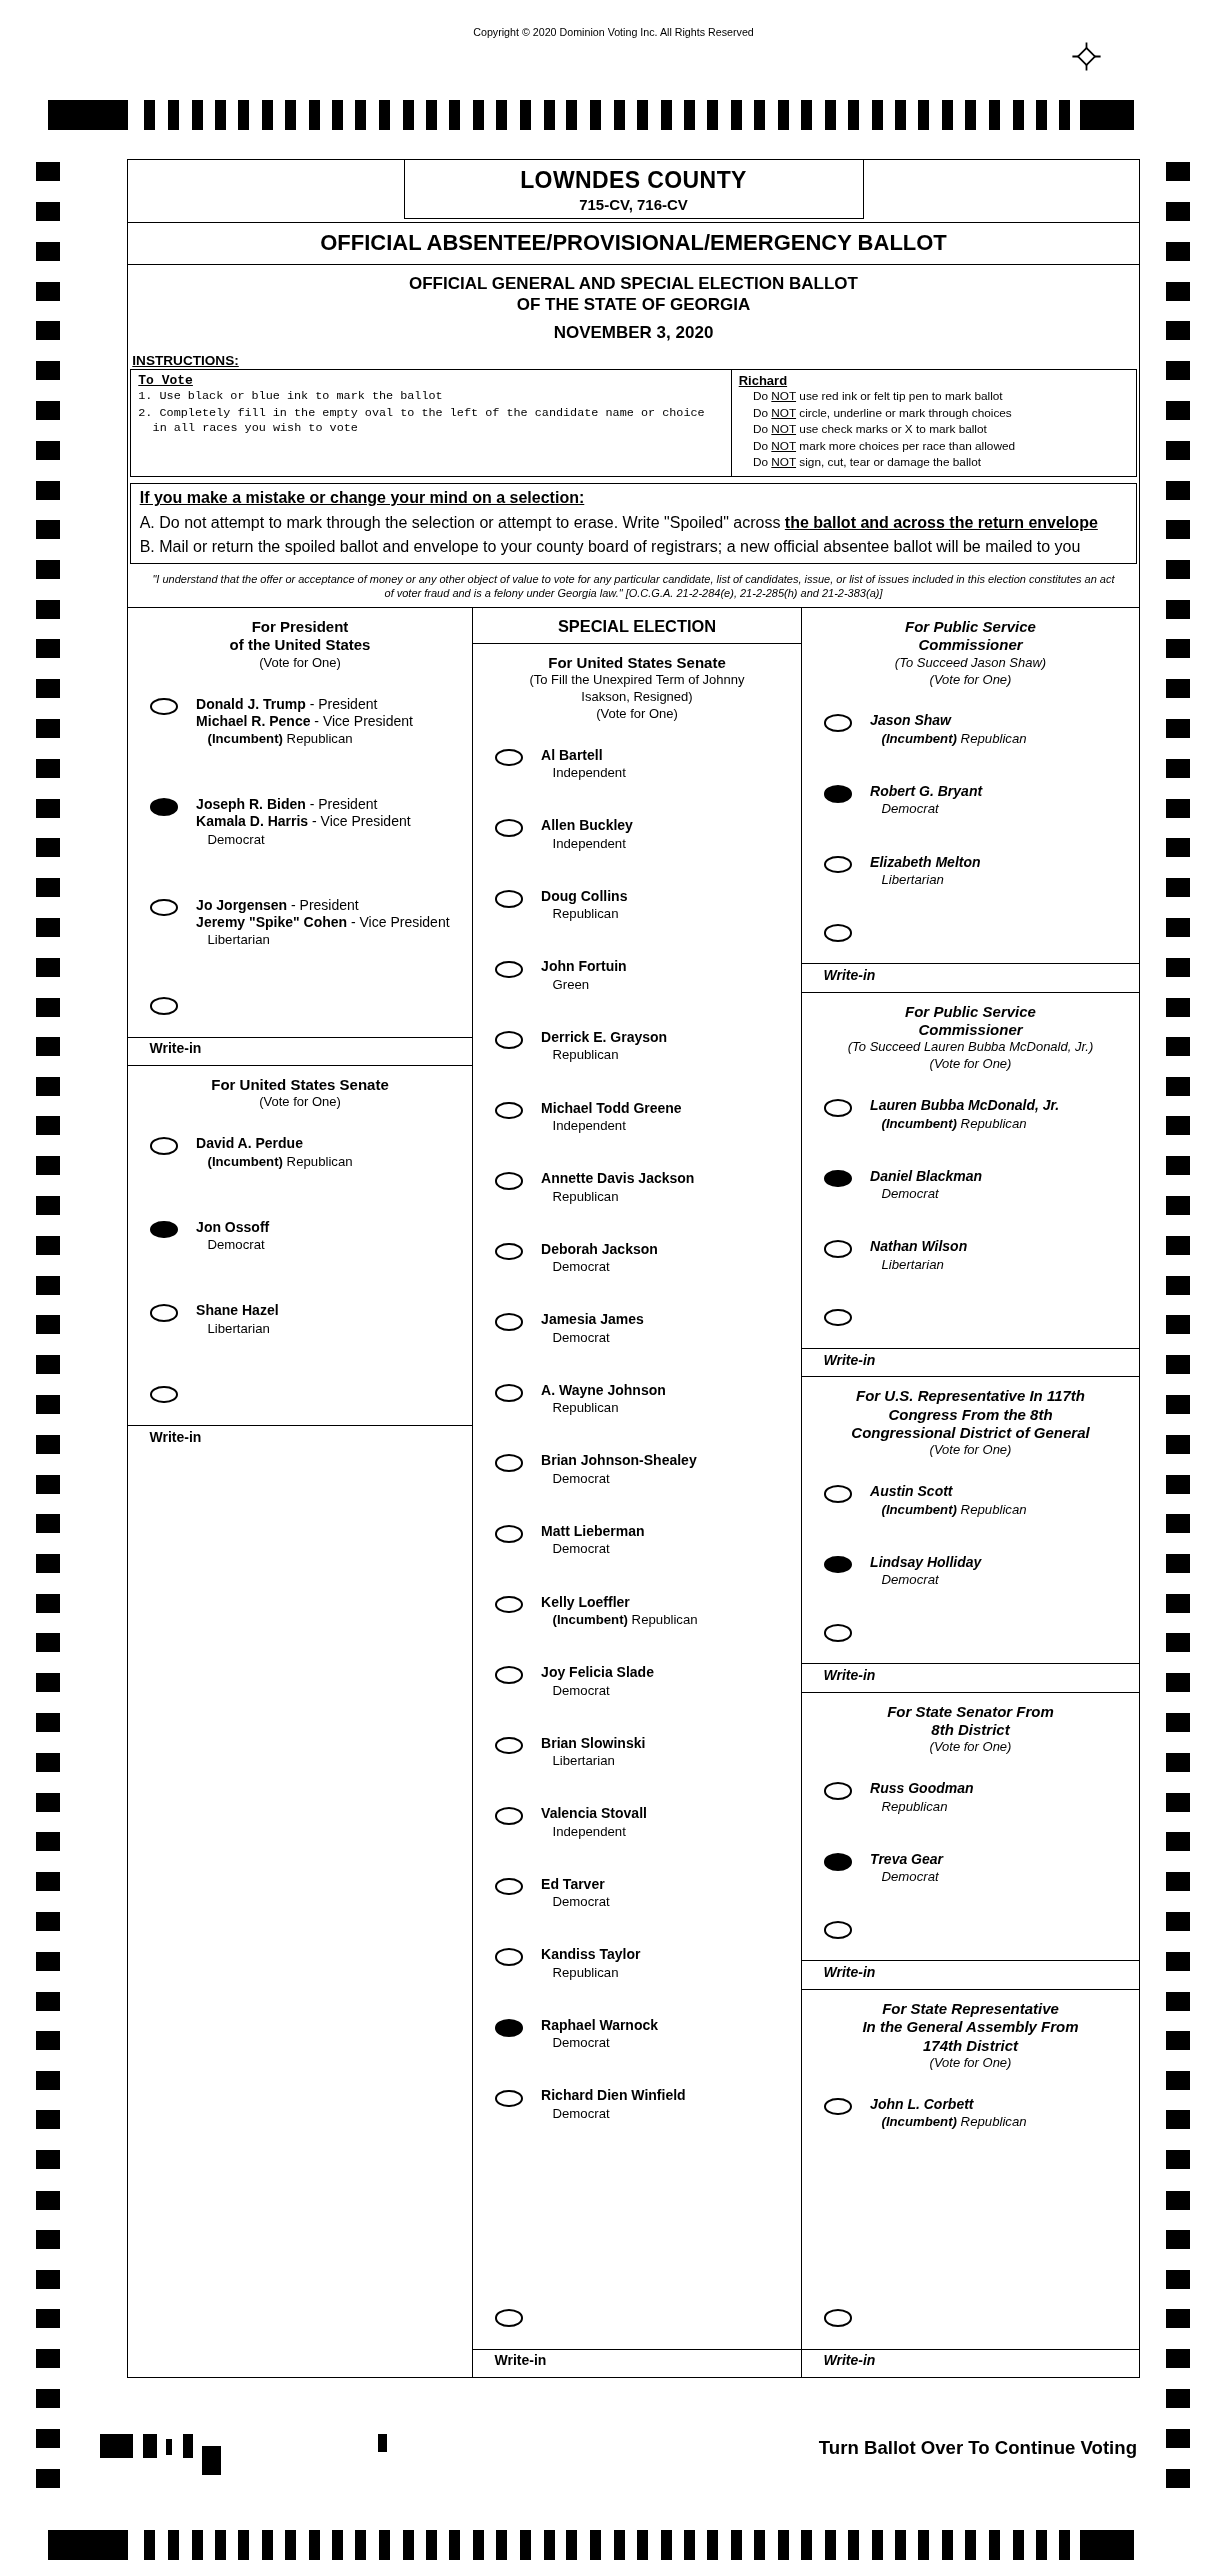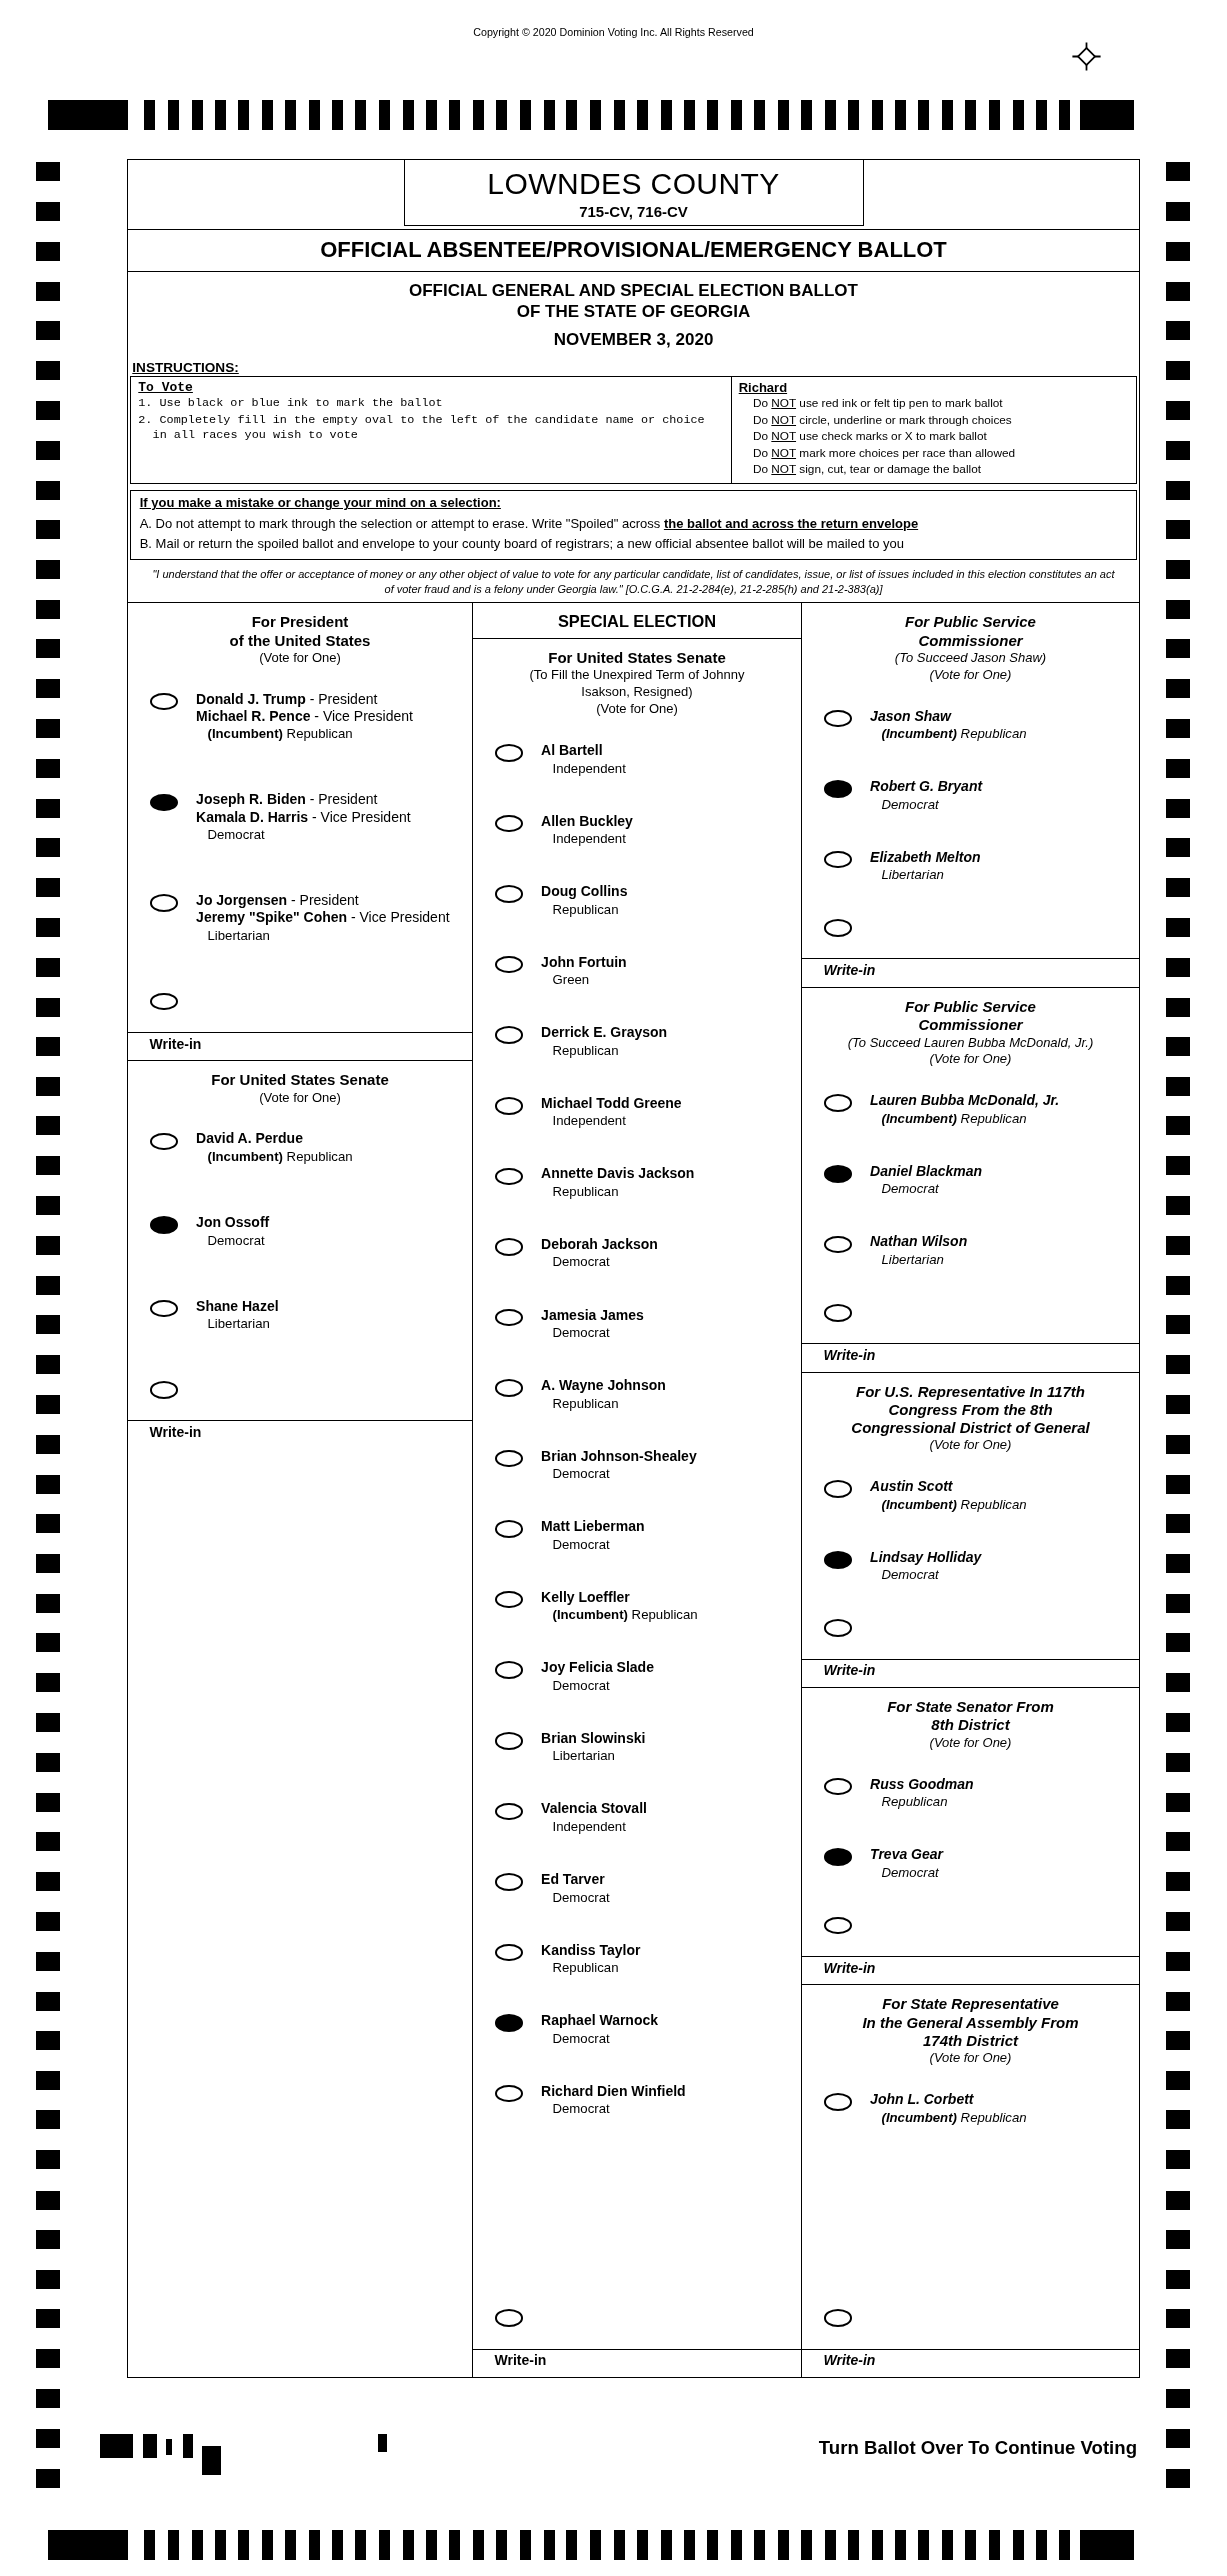--- a/index.html
+++ b/index.html
@@ -4,36 +4,36 @@
 <style>
   html,body{margin:0;padding:0;}
   body{width:1227px;height:2576px;position:relative;background:#fff;color:#000;
        font-family:"Liberation Sans",sans-serif;}
   .mk{position:absolute;background:#000;}
   .copyright{position:absolute;top:26px;left:0;width:100%;text-align:center;font-size:10.7px;}
   .crosshair{position:absolute;left:1071px;top:41px;}
   .content{position:absolute;left:127px;top:159px;width:1011px;height:2217px;border:1.4px solid #000;
            display:flex;flex-direction:column;background:#fff;}
   .county-box{width:458px;margin:0 auto;border:1.4px solid #000;border-top:none;text-align:center;padding:7.2px 0 5.7px;}
-  .county{font-size:30px;font-weight:normal;letter-spacing:0.4px;}
+  .county{font-size:23px;font-weight:bold;letter-spacing:0.4px;}
   .codes{font-size:15px;font-weight:bold;margin-top:1.4px;}
   .ballot-title{margin-top:2.9px;border-top:1.4px solid #000;border-bottom:1.4px solid #000;text-align:center;
                 font-weight:bold;font-size:22px;padding:7.2px 0;}
   .election-line{text-align:center;font-weight:bold;font-size:17px;line-height:1.25;}
   .election-line.first{margin-top:8.6px;}
   .election-date{text-align:center;font-weight:bold;font-size:17px;margin-top:7.2px;}
   .instr-label{font-size:13.6px;font-weight:bold;text-decoration:underline;margin:10px 0 1.4px 4.3px;}
   .instr-boxes{display:flex;border:1.4px solid #000;margin:0 2.1px;}
   .tovote{width:60%;border-right:1.4px solid #000;padding:2.9px 7.2px 5.7px;font-family:Liberation Mono, monospace;}
   .warnbox{width:40%;padding:2.9px 7.2px 5.7px;}
   .box-title{font-size:13px;font-weight:bold;text-decoration:underline;}
   .instr-item{font-size:11.8px;line-height:1.28;padding-left:14.3px;text-indent:-14.3px;margin-top:1.4px;}
   .warn-item{padding-left:14.3px;text-indent:0;}
   .mistake-box,.inperson-box{border:1.4px solid #000;margin:5.7px 2.1px 0;padding:4.3px 8.6px 5.7px;
-                             font-size:13px;line-height:1.3;}
+                             font-size:16px;line-height:1.3;}
   .mistake-title{font-weight:bold;text-decoration:underline;}
   .mistake-line{margin-top:3.6px;}
   .oath{font-style:italic;text-align:center;font-size:11px;line-height:1.35;padding:7.2px 18.6px 5.7px;}
   .columns{flex:1;display:flex;border-top:1.4px solid #000;min-height:0;}
   .column{display:flex;flex-direction:column;overflow:hidden;}
   .column-1{width:344px;border-right:1.4px solid #000;}
   .column-2{width:328px;border-right:1.4px solid #000;}
   .column-3{flex:1;font-style:italic;}
   .banner{font-size:16.4px;font-weight:bold;text-align:center;padding:8.6px 0 7.2px;border-bottom:1.4px solid #000;}
   .race{padding-top:10px;}

